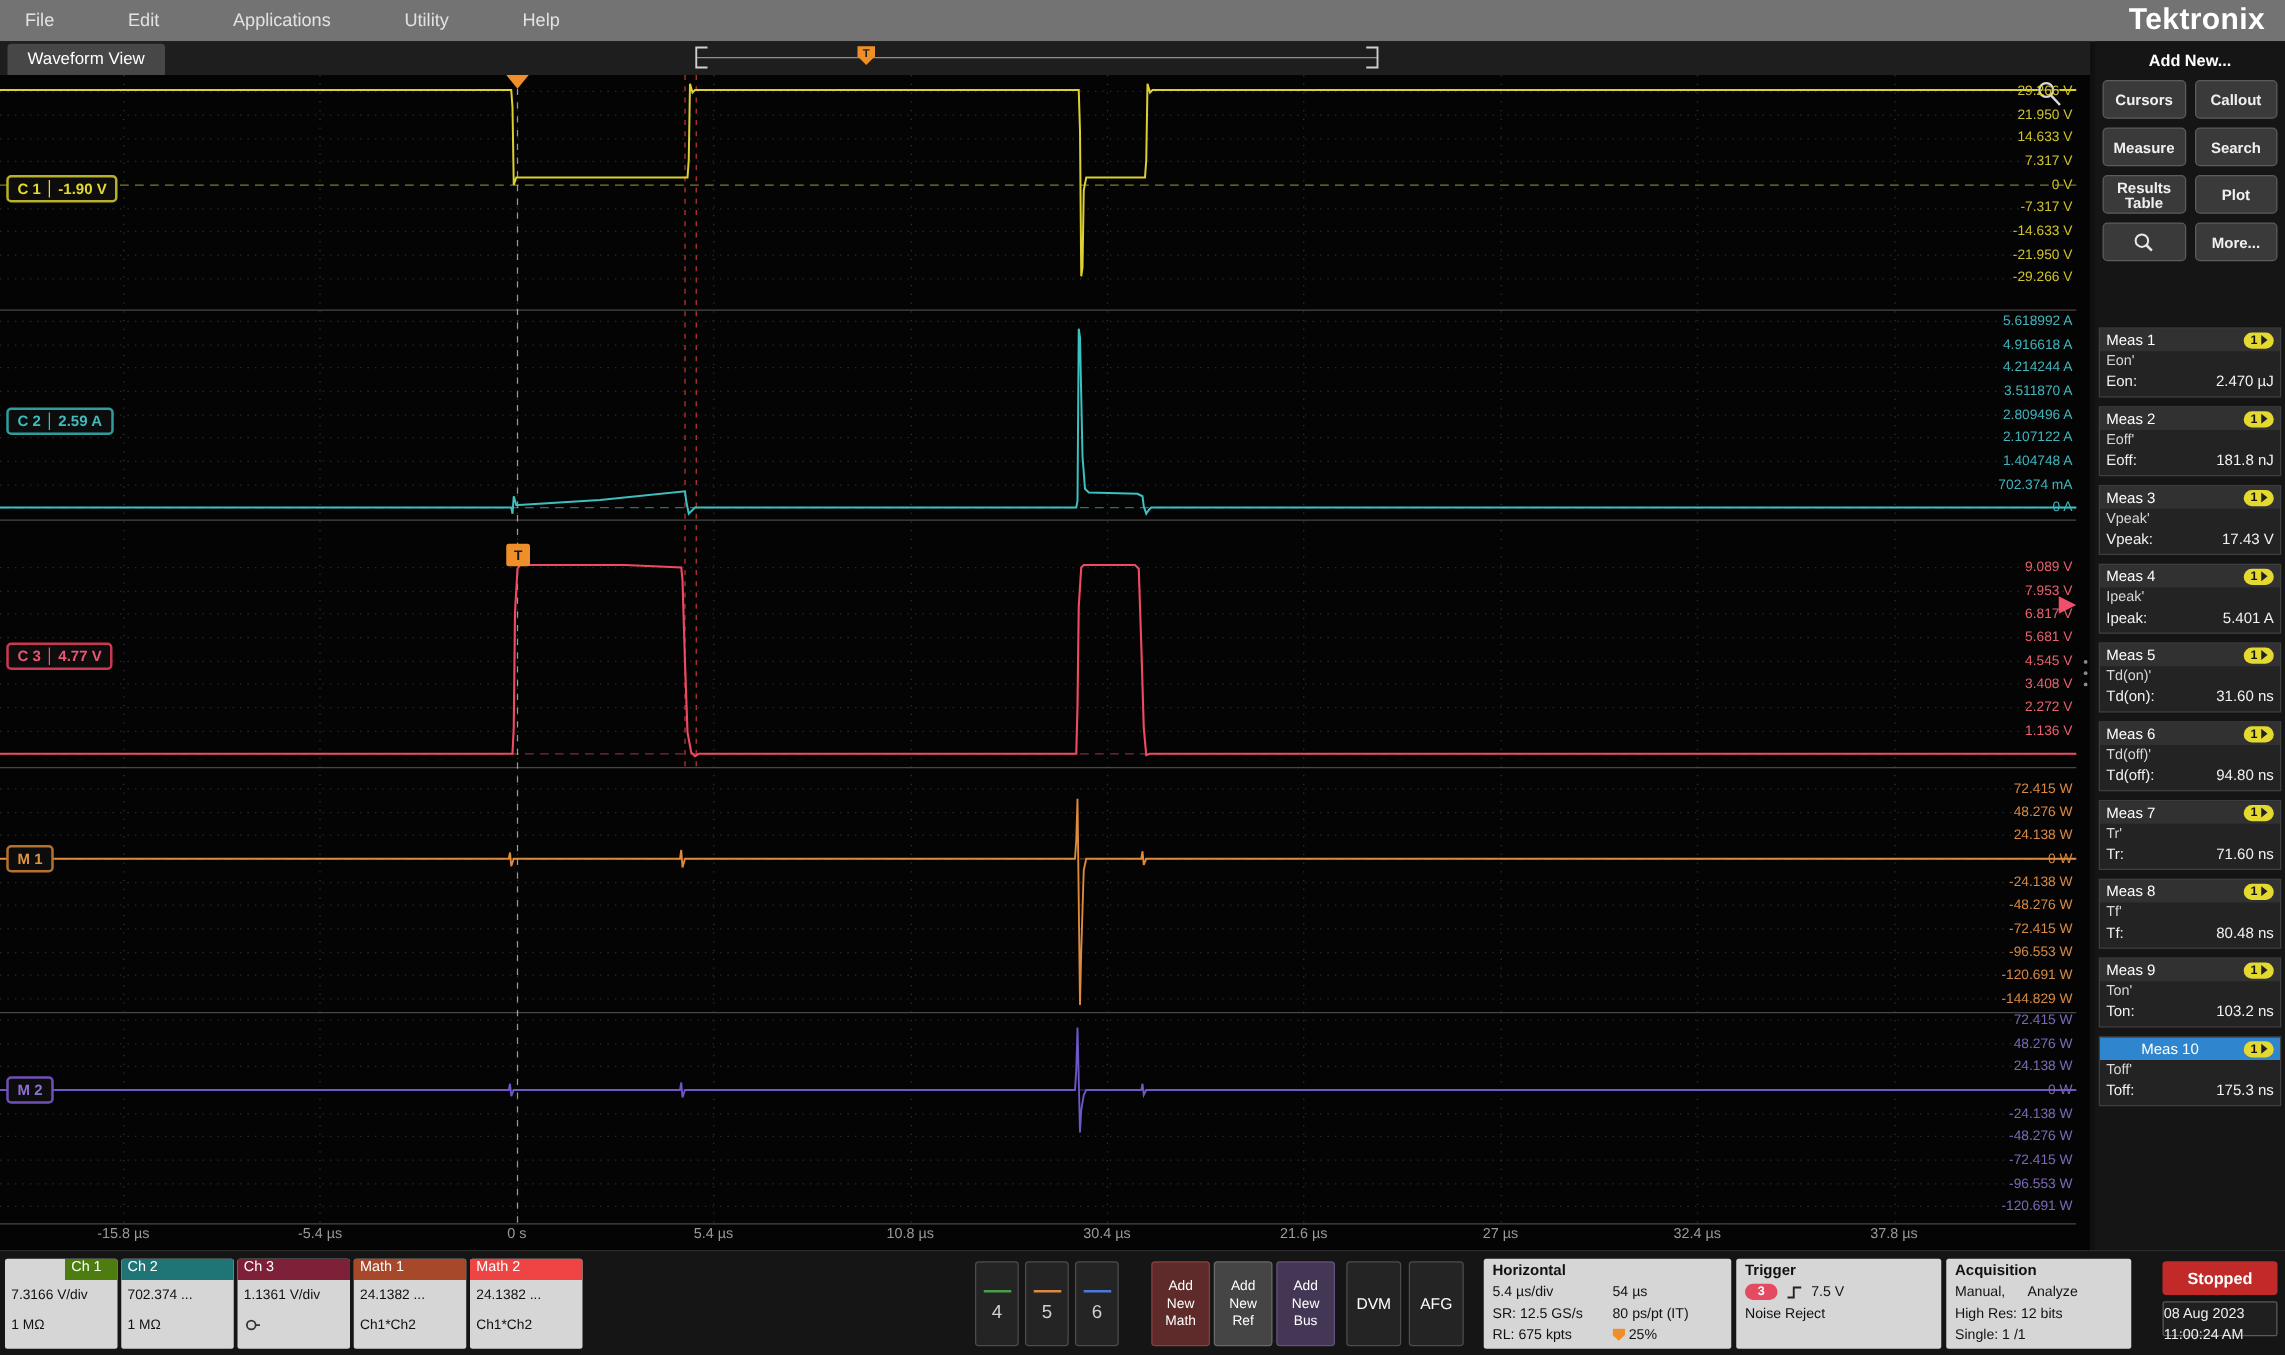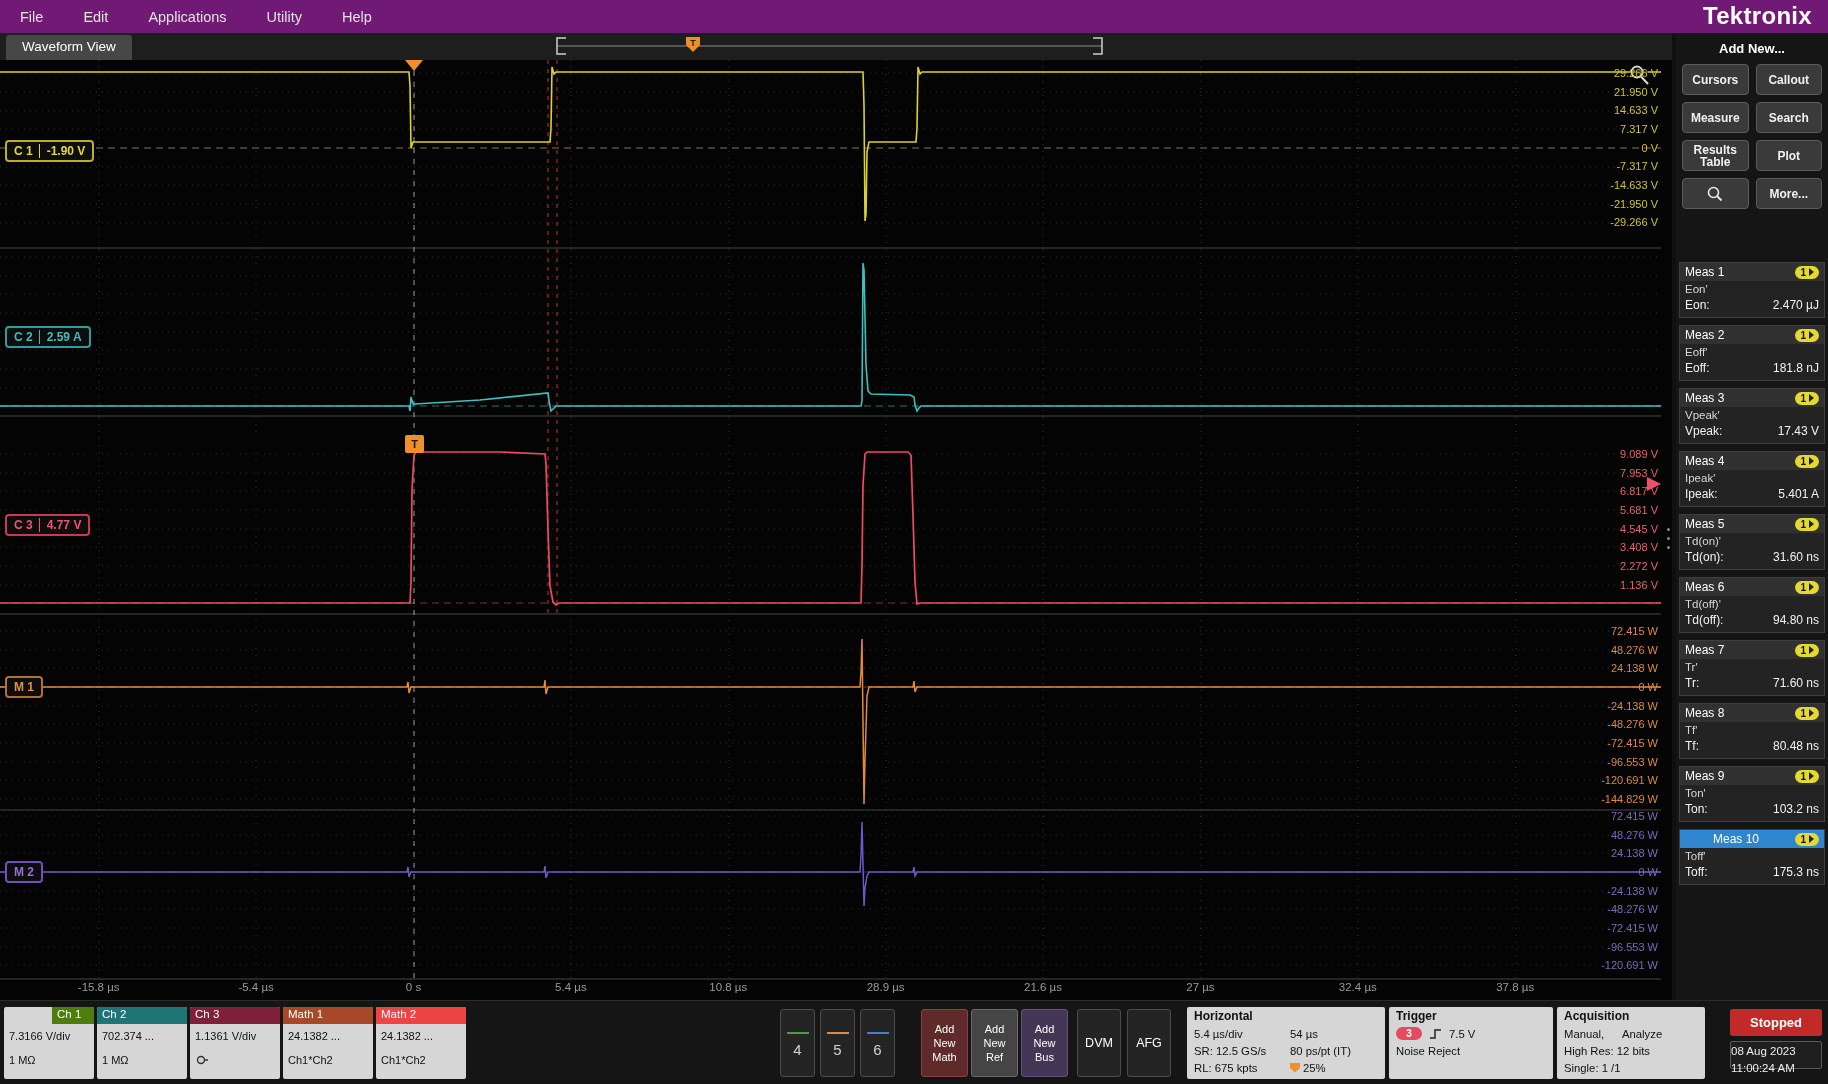--- a/index.html
+++ b/index.html
@@ -1,20 +1,20 @@
 <!DOCTYPE html>
 <html><head>
 <meta charset="utf-8">
 <style>
   * { margin:0; padding:0; box-sizing:border-box; }
   body { background:#000; font-family:"Liberation Sans", sans-serif; }
   #screen { position:relative; width:1828px; height:1084px; background:#101010; overflow:hidden; }
 
   
-  #menubar { position:absolute; left:0; top:0; width:100%; height:33px; background:#701a75; display:flex; align-items:center; }
+  #menubar { position:absolute; left:0; top:0; width:100%; height:33px; background:#737373; display:flex; align-items:center;gap:19px; }
   .menu-item { color:#e2e2e2; font-size:14.5px; padding:0 20px; cursor:default; }
   #logo { position:absolute; right:16px; top:2px; color:#fff; font-size:24px; font-weight:bold; letter-spacing:.3px; }
 
   
   #tabbar { position:absolute; left:0; top:33px; width:1672px; height:27px; background:#1e1e1e; }
   #overview { position:absolute; left:0; top:0; }
   #wv-tab { position:absolute; left:6px; top:2px; height:25px; padding:4px 16px 0; background:#474747; color:#fff; font-size:13.5px; border-radius:3px 3px 0 0; }
 
   
   #plot { position:absolute; left:0; top:60px; width:1672px; height:940px; background:#040404; }
@@ -143,20 +143,31 @@
       <div class="scale-label">29.266 V</div>
         <div class="scale-label">21.950 V</div>
         <div class="scale-label">14.633 V</div>
         <div class="scale-label">7.317 V</div>
         <div class="scale-label">0 V</div>
         <div class="scale-label">-7.317 V</div>
         <div class="scale-label">-14.633 V</div>
         <div class="scale-label">-21.950 V</div>
         <div class="scale-label">-29.266 V</div>
     </div>
+    <div class="scale-col scale-c2">
+      <div class="scale-label">5.618992 A</div>
+        <div class="scale-label">4.916618 A</div>
+        <div class="scale-label">4.214244 A</div>
+        <div class="scale-label">3.511870 A</div>
+        <div class="scale-label">2.809496 A</div>
+        <div class="scale-label">2.107122 A</div>
+        <div class="scale-label">1.404748 A</div>
+        <div class="scale-label">702.374 mA</div>
+        <div class="scale-label">0 A</div>
+    </div>
     <div class="scale-col scale-c3">
       <div class="scale-label">9.089 V</div>
         <div class="scale-label">7.953 V</div>
         <div class="scale-label">6.817 V</div>
         <div class="scale-label">5.681 V</div>
         <div class="scale-label">4.545 V</div>
         <div class="scale-label">3.408 V</div>
         <div class="scale-label">2.272 V</div>
         <div class="scale-label">1.136 V</div>
     </div>
@@ -183,21 +194,21 @@
         <div class="scale-label">-96.553 W</div>
         <div class="scale-label">-120.691 W</div>
     </div>
 
     <div class="time-row">
       <div class="time-label">-15.8 µs</div>
         <div class="time-label">-5.4 µs</div>
         <div class="time-label">0 s</div>
         <div class="time-label">5.4 µs</div>
         <div class="time-label">10.8 µs</div>
-        <div class="time-label">28.9 µs</div>
+        <div class="time-label">30.4 µs</div>
         <div class="time-label">21.6 µs</div>
         <div class="time-label">27 µs</div>
         <div class="time-label">32.4 µs</div>
         <div class="time-label">37.8 µs</div>
     </div>
 
     <div class="ch-badge badge-c1">
       <span class="nm">C 1</span>
       <span class="val">-1.90 V</span>
     </div>

